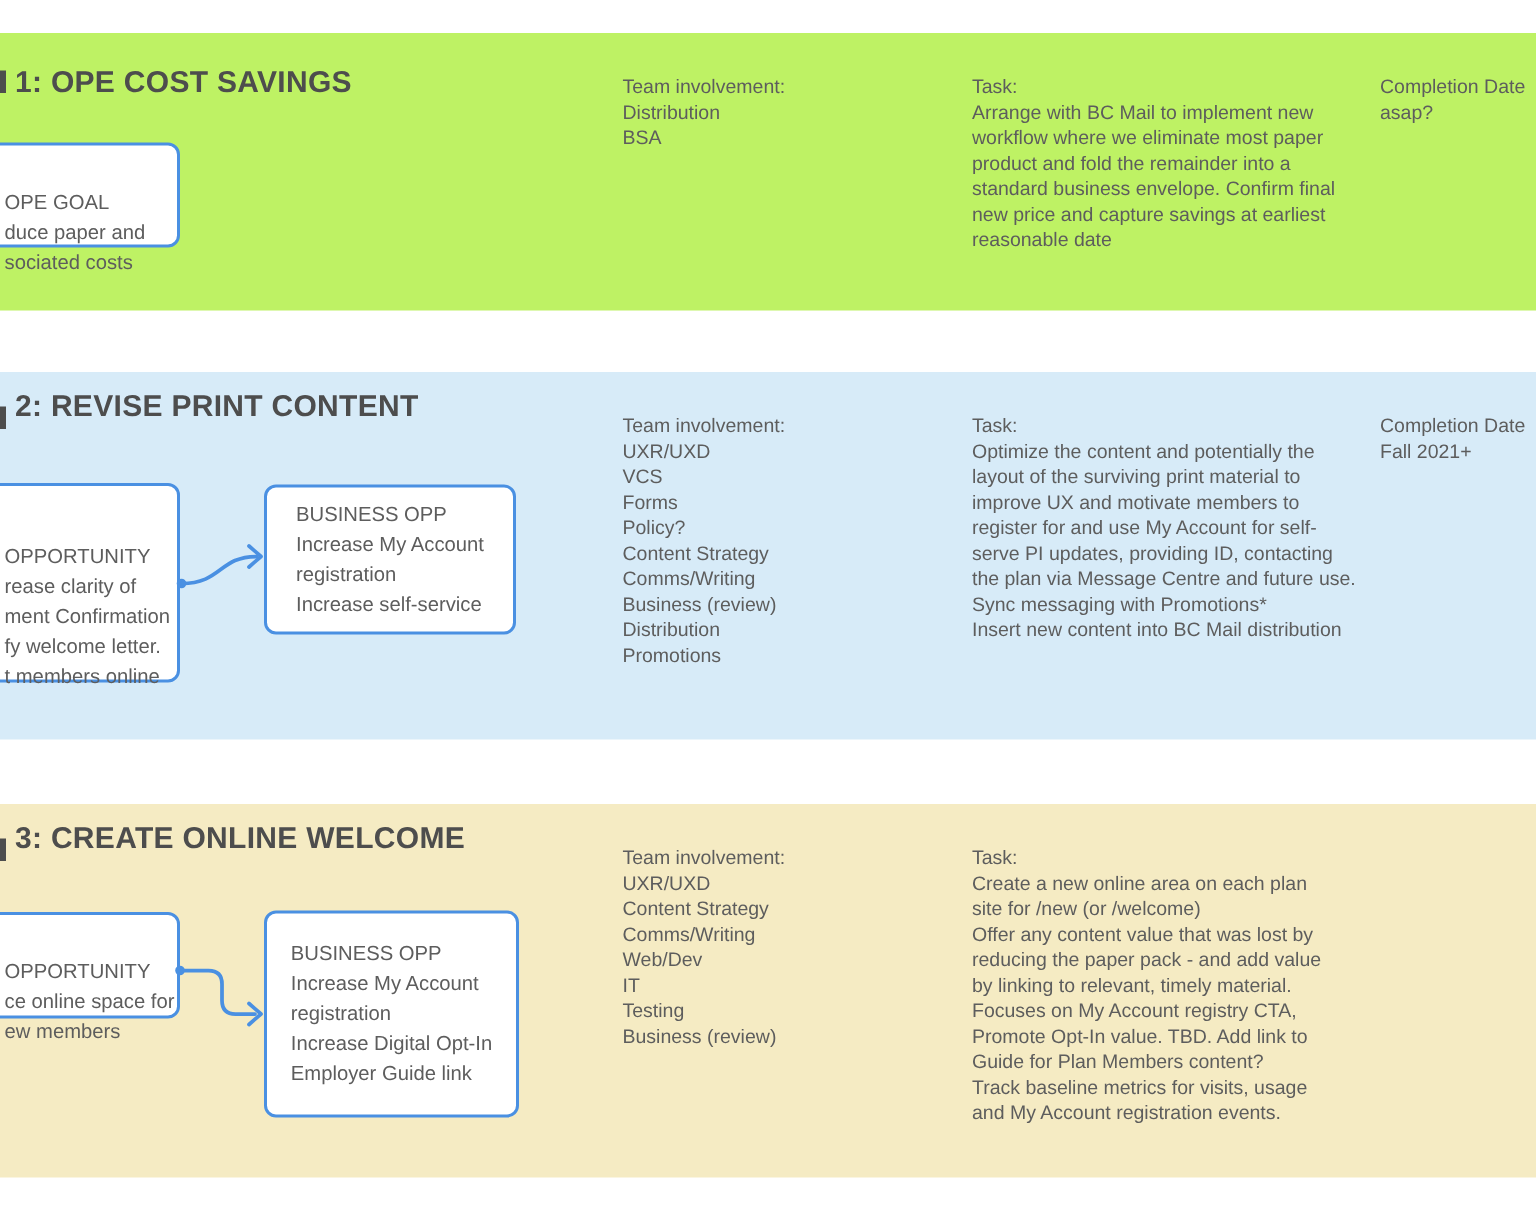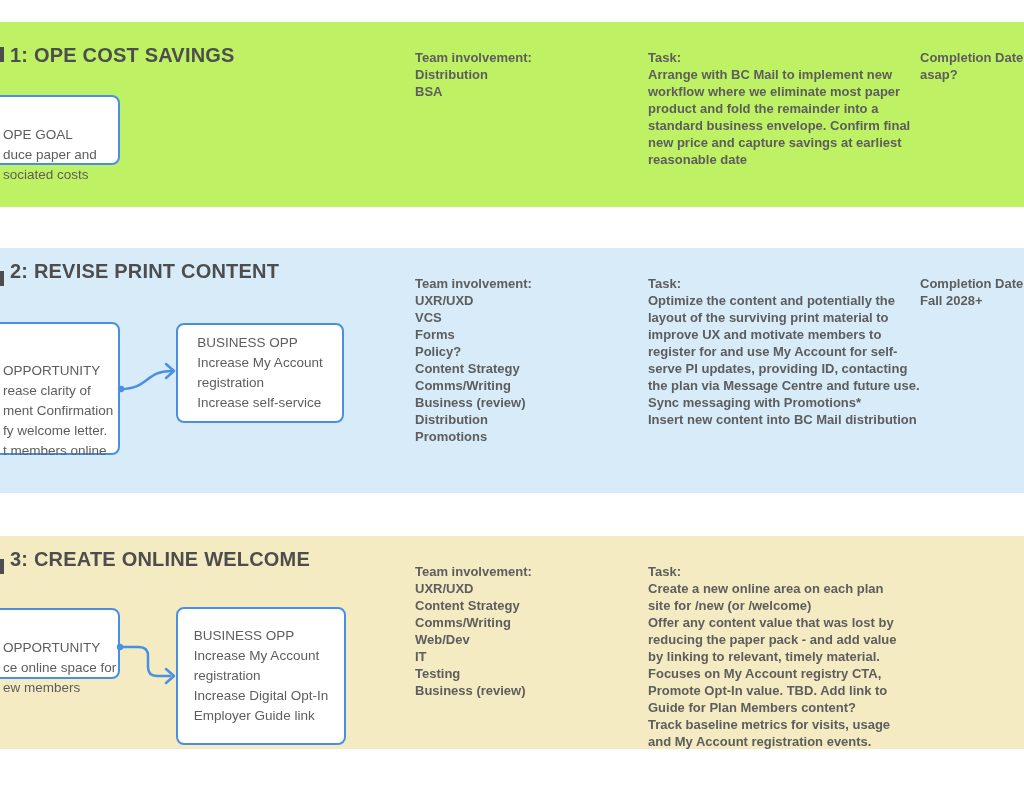--- a/index.html
+++ b/index.html
@@ -4,32 +4,32 @@
 <style>
   * { margin:0; padding:0; box-sizing:border-box; }
   html,body { background:#ffffff; }
   #page {
     position:relative; width:1024px; height:810px; overflow:hidden;
     background:#ffffff; font-family:"Liberation Sans", sans-serif;
   }
   .band { position:absolute; left:0; width:1024px; }
   #band1 { top:22px;  height:185px; background:#bef264; }
   #band2 { top:248px; height:245px; background:#d7ebf8; }
-  #band3 { top:536px; height:213px; background:#f5ebc3; }
+  #band3 { top:536px; height:249px; background:#f5ebc3; }
 
   .band-title {
     position:absolute; left:10px; top:12px;
     font-size:20px; color:#4d4d4d; letter-spacing:0.2px; white-space:nowrap;
   }
   #band1 .band-title { top:22px; }
   .title-stub { position:absolute; left:0; width:4px; height:15px; background:#4d4d4d; }
   #band1 .title-stub { top:25px; }
   #band2 .title-stub, #band3 .title-stub { top:23px; }
 
-  .col { position:absolute; top:27px; font-size:13px; line-height:17px; color:#5d5d5d; white-space:pre-line;font-weight:bold; }
+  .col { position:absolute; top:27px; font-size:13px; line-height:17px; color:#5d5d5d; white-space:pre-line; }
   .col-team { left:415px; width:200px; }
   .col-task { left:648px; width:300px; }
   .col-date { left:920px; width:104px; }
 
   .node {
     position:absolute; background:#ffffff;
     border:2px solid #4a90e2; border-radius:8px;
     font-size:13.5px; line-height:20px; color:#5d5d5d; white-space:pre-line;
   }
   .goal-node { left:-77px; width:197px; text-align:left; padding-left:78px; }
@@ -99,21 +99,21 @@
     <div class="col col-task"><span>Task:</span>
 <span>Optimize the content and potentially the
 layout of the surviving print material to
 improve UX and motivate members to
 register for and use My Account for self-
 serve PI updates, providing ID, contacting
 the plan via Message Centre and future use.
 Sync messaging with Promotions*
 Insert new content into BC Mail distribution</span></div>
     <div class="col col-date"><span>Completion Date</span>
-<span>Fall 2028+</span></div>
+<span>Fall 2021+</span></div>
   </section>
 
   <section class="band" id="band3">
     <div class="title-stub"></div>
     <h2 class="band-title">3: CREATE ONLINE WELCOME</h2>
     <div class="node goal-node">
       <span>OPPORTUNITY
 ce online space for
 ew members</span>
     </div>

